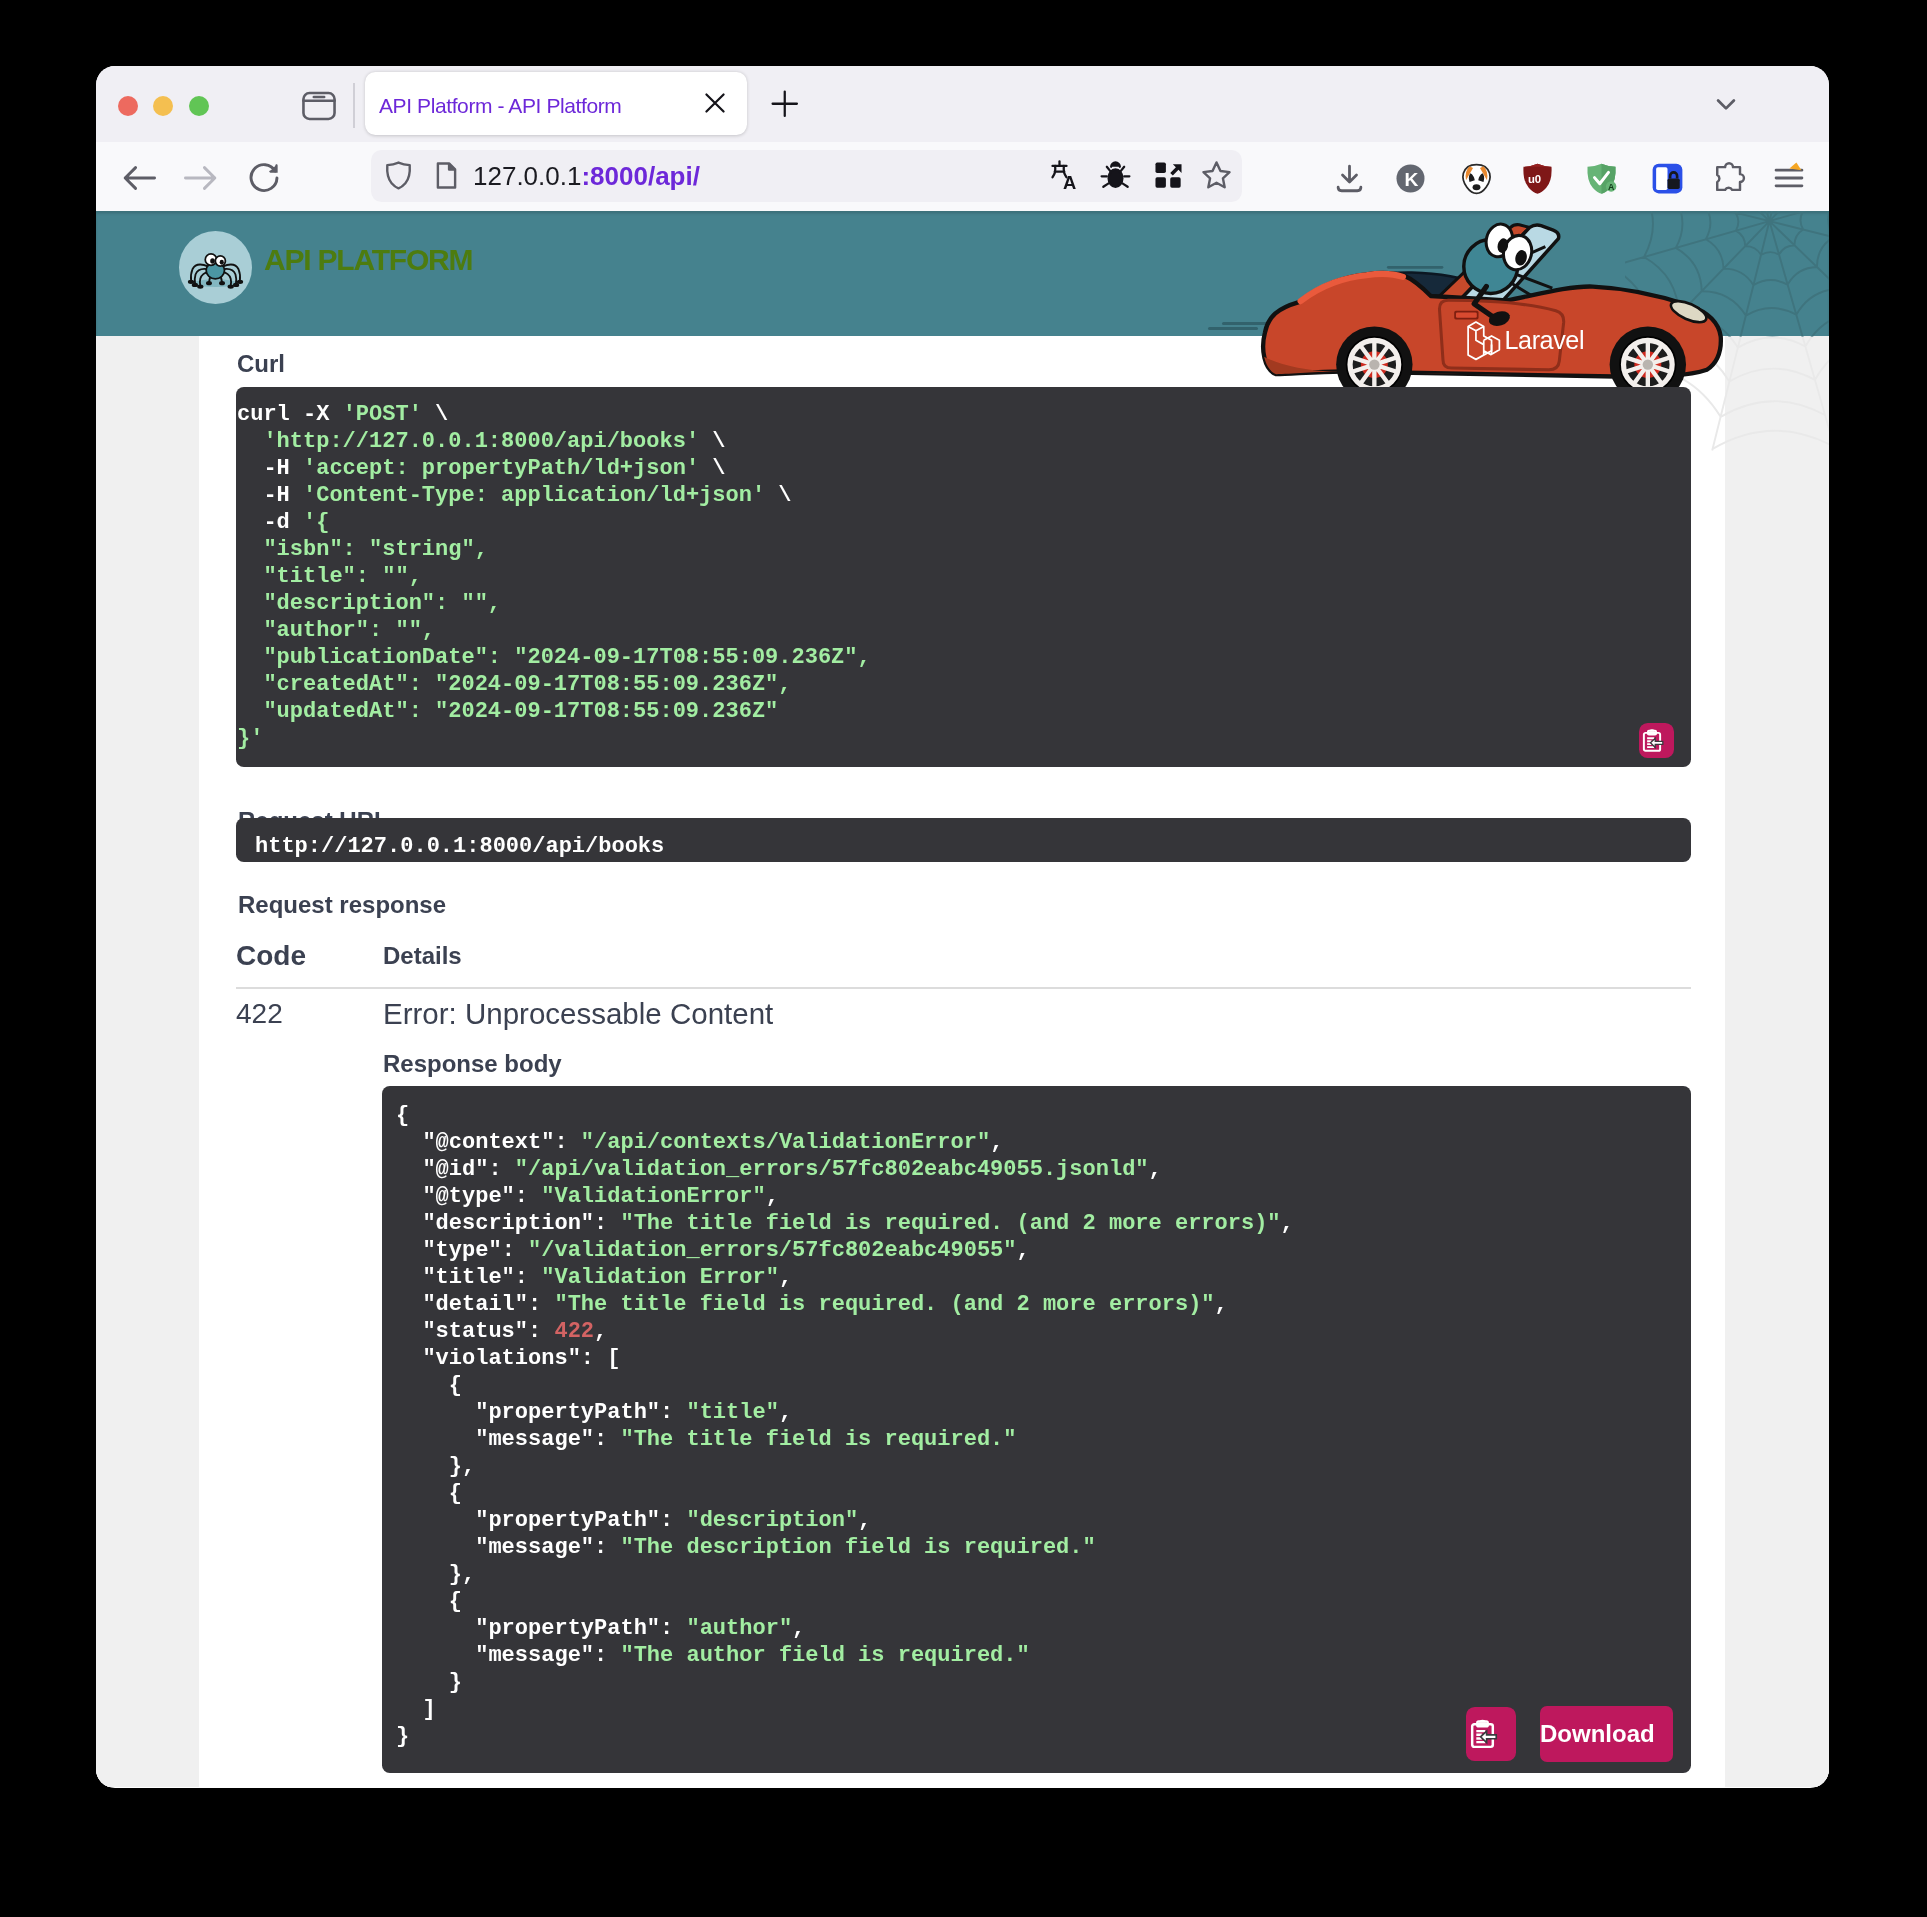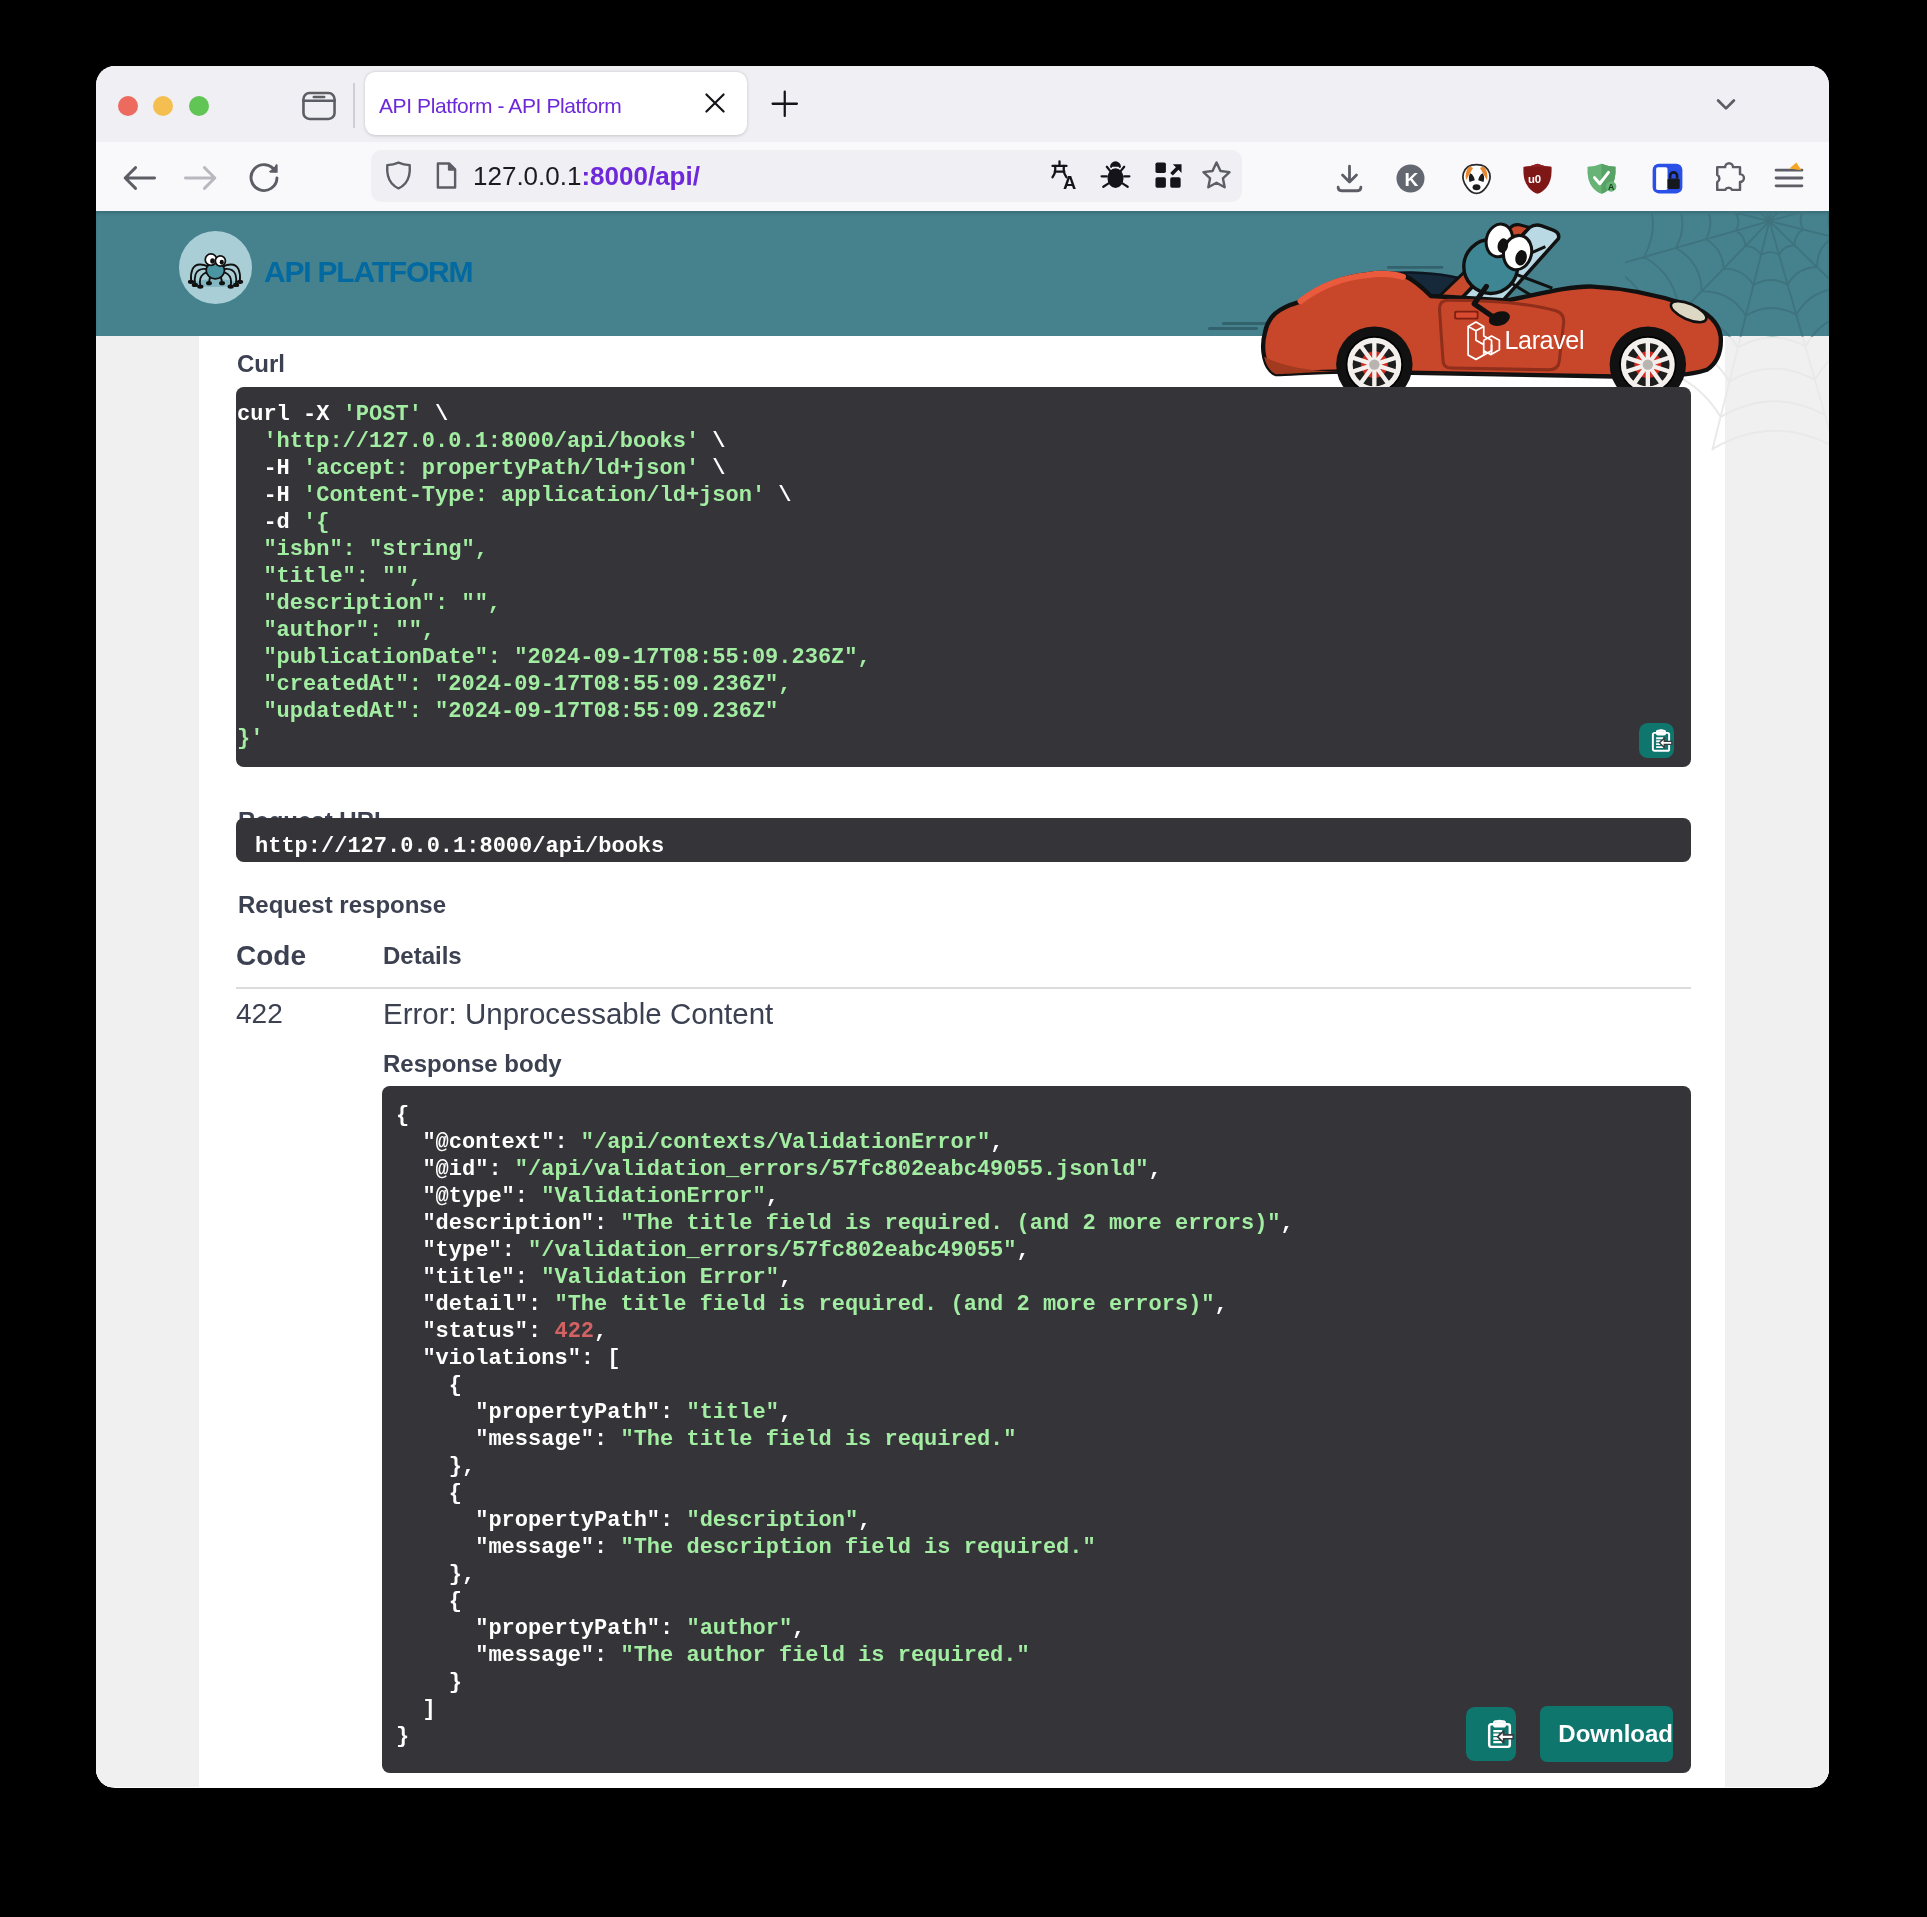--- a/index.html
+++ b/index.html
@@ -11,28 +11,28 @@
 #urlfield { position:absolute; left:275px; top:7.8px; width:871px; height:52px; background:#f0eff4; border-radius:10.4px; }
 .urltxt { position:absolute; left:102px; top:11.3px; font-size:26px; color:#1b1b21; white-space:nowrap; }
 .urltxt .dim { color:#6d28d9;font-weight:bold; }
 #page { position:absolute; left:0; top:145px; width:100%; height:1576px; background:#fff; overflow:hidden; }
 #hdr { position:absolute; left:0; top:0; width:100%; height:125px; background:#45828e; box-shadow:inset 0 2.6px 2.6px rgba(0,0,0,.14); }
 #lstrip { position:absolute; left:0; top:125px; width:103px; bottom:0; background:#f0f0f0; }
 #rstrip { position:absolute; left:1629px; top:125px; right:0; bottom:0; background:#f0f0f0; }
 .web { position:absolute; left:1529px; top:-56px; }
 .car { position:absolute; left:1159px; top:6px; }
 #logo { position:absolute; left:83px; top:20px; }
-#logotext { position:absolute; left:168px; top:44px; font-size:30px; font-weight:700; color:#0369a1; letter-spacing:-1.2px; }
+#logotext { position:absolute; left:168px; top:32px; font-size:30px; font-weight:700; color:#4d7c0f; letter-spacing:-1.2px; }
 .h4 { position:absolute; font-size:24px; font-weight:700; color:#3b4151; }
 .codeblk { position:absolute; background:#353539; border-radius:7.8px; color:#fff; }
 .codeblk pre { font-family:"Liberation Mono",monospace; font-size:22px; line-height:27px; font-weight:700; }
 pre i { font-style:normal; color:#a2eda2; }
 pre b { font-weight:700; }
 pre n { color:#d36363; }
-.gbtn { position:absolute; background:#0f766e; border-radius:8.7px; display:flex; align-items:center; justify-content:flex-end; }
+.gbtn { position:absolute; background:#be185d; border-radius:8.7px; display:flex; align-items:center; justify-content:flex-start; }
 </style></head><body>
 <div id="win">
   <div id="tabbar">
     <div class="tl" style="left:22px;background:#ed6a5f"></div>
     <div class="tl" style="left:57px;background:#f4bf50"></div>
     <div class="tl" style="left:93px;background:#61c555"></div>
     <div style="position:absolute;left:204px;top:21px"><svg width="38" height="38" viewBox="0 0 44 44" fill="none" stroke="#5d5d66" stroke-width="3" stroke-linecap="round">
           <rect x="4" y="7" width="36" height="30" rx="7"></rect>
           <path d="M4 16 h36"></path>
           <path d="M16 11.5 h12"></path>

